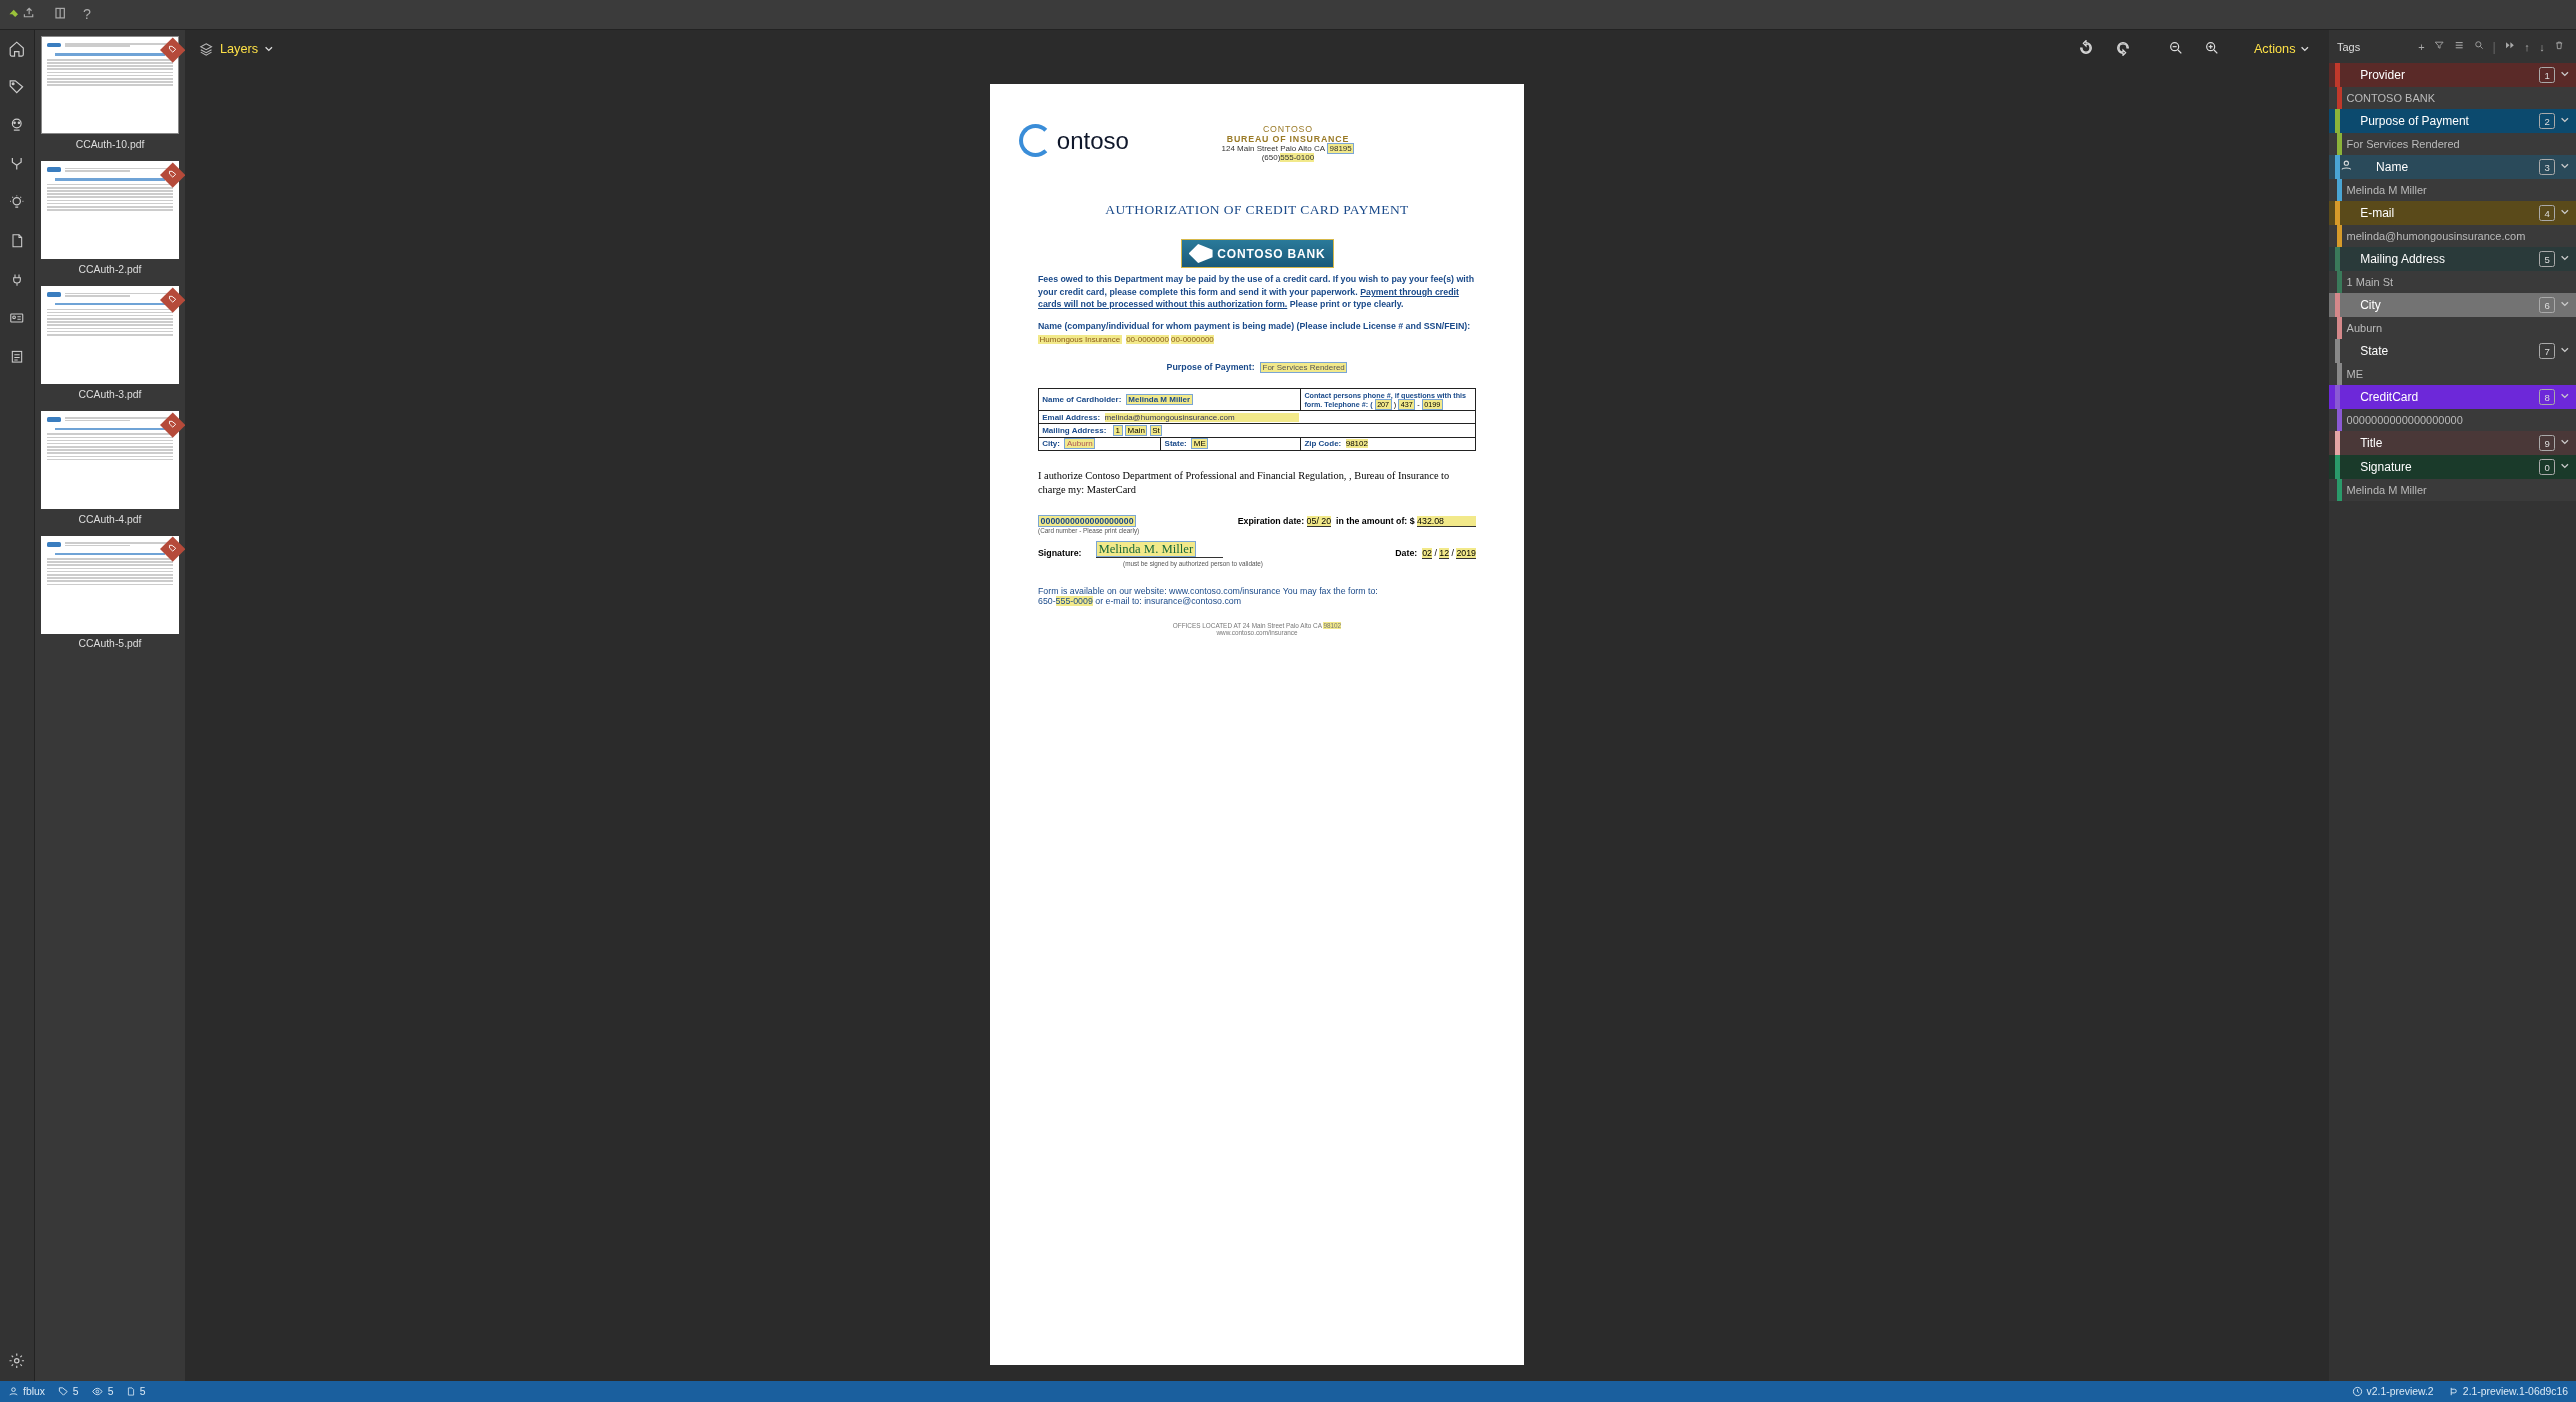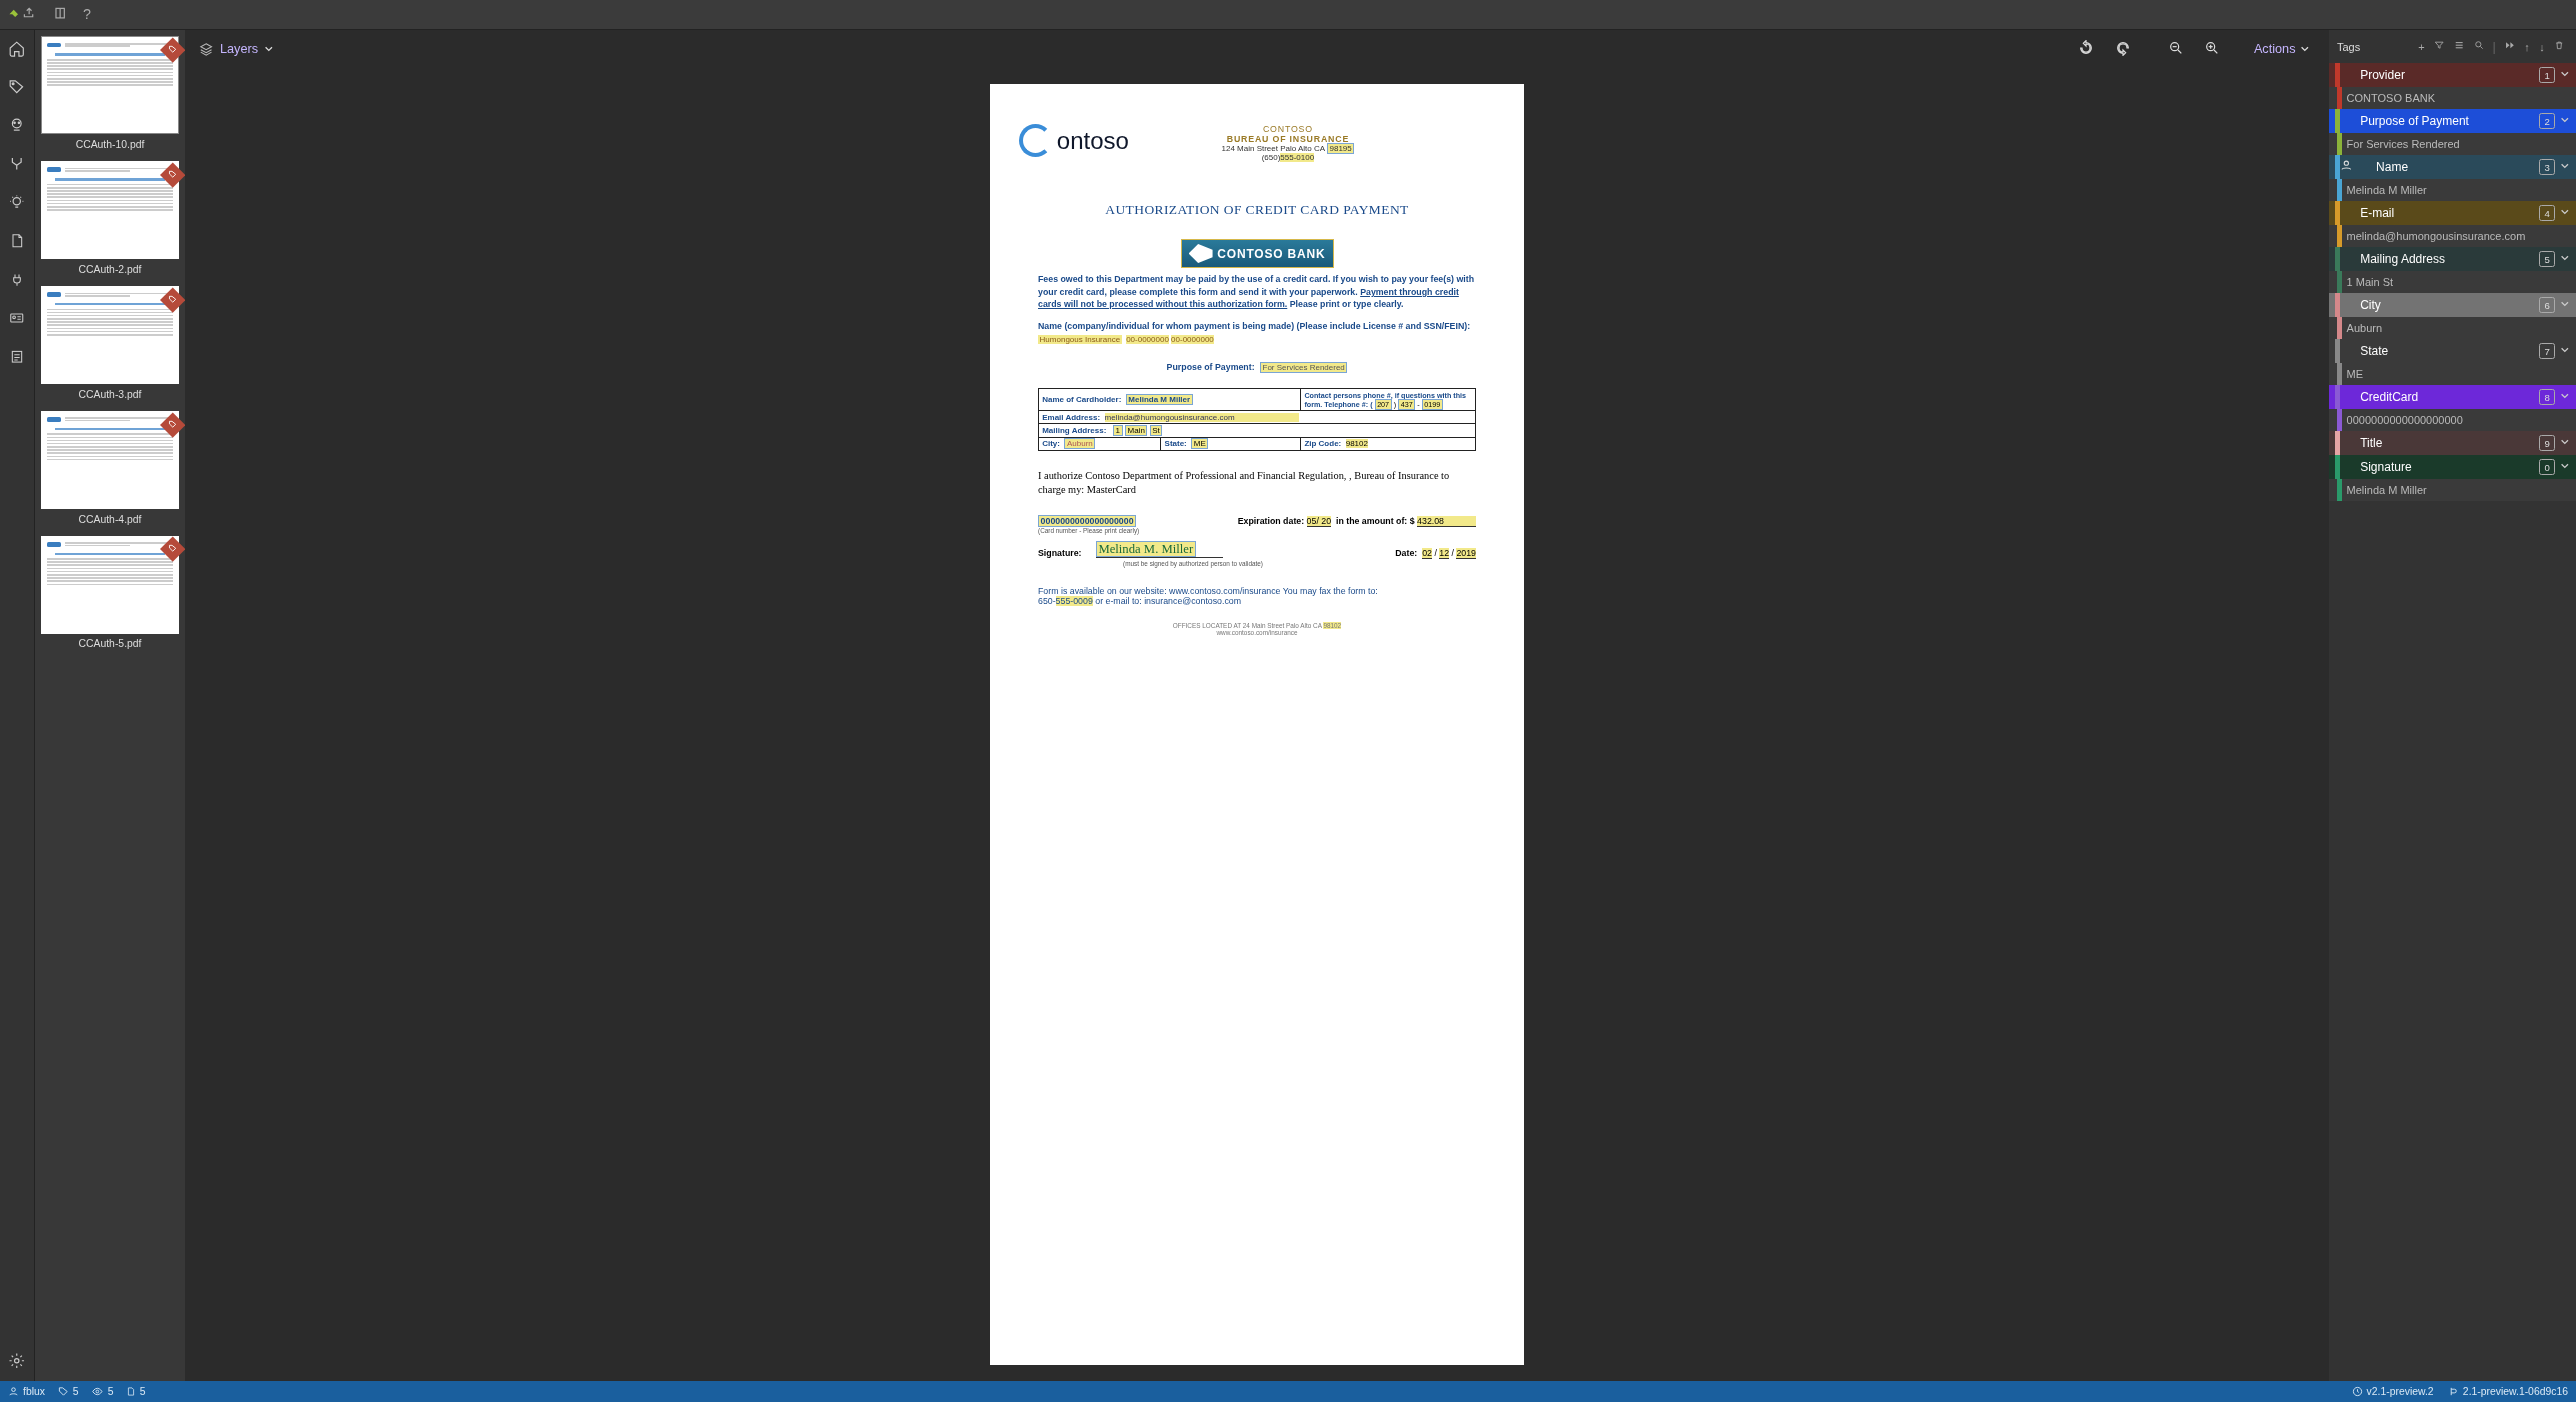--- a/index.html
+++ b/index.html
@@ -25,21 +25,21 @@
 .thumb-card .thumb-img { width:100%; height:96px; background:#fff; display:flex; flex-direction:column; padding:4.8px; font-size:4px; color:#333;}
 .thumb-card .thumb-label { text-align:center; color:#ddd; font-size:10.4px; margin-top:4.8px;}
 .thumb-card .tag-badge { position:absolute; top:4.8px; right:-3.2px; width:17.5px; height:17.5px; background:#b54a3a; transform:rotate(45deg); display:flex;align-items:center;justify-content:center;}
 .thumb-card .tag-badge svg{transform:rotate(-45deg);}
 .thumb-mini-hdr{display:flex;gap:3.2px;align-items:center;margin-bottom:3.2px;}
 .thumb-mini-logo{width:14.3px;height:4.8px;background:#3a7dbf;border-radius:1.6px;}
 .thumb-mini-lines{height:1.6px;background:#ccc;margin:0.8px 0;}
 .thumb-mini-blue{height:2.4px;background:#6fa3d6;margin:2.4px 8px;}
 
 .center { flex:1; background:#2b2b2b; display:flex; flex-direction:column; }
-.center-toolbar { height:38px; display:flex; align-items:center; padding:0 14.3px; color:#c4b5fd; gap:8px;}
+.center-toolbar { height:38px; display:flex; align-items:center; padding:0 14.3px; color:#fde047; gap:8px;}
 .center-toolbar .layers-btn{display:flex;align-items:center;gap:6.4px;cursor:pointer;}
 .center-toolbar .spacer{flex:1;}
 .center-toolbar .tb-icon{color:#ddd;padding:3.2px 6.4px;cursor:pointer;font-size:14.3px;}
 .center-toolbar .actions-btn{display:flex;align-items:center;gap:4.8px;cursor:pointer;padding:0 4.8px;}
 
 .doc-viewport{flex:1;overflow:auto;display:flex;justify-content:center;padding:16px 0;}
 .doc-page{width:534px;background:#fff;color:#000;padding:40px 29px 24px;font-size:9.6px;position:relative;}
 .doc-hdr{display:flex;align-items:flex-start;gap:32px;}
 .doc-logo{display:flex;align-items:center;gap:4.8px;}
 .doc-logo .ring{width:33px;height:33px;border:4px solid #3a8dd8;border-radius:50%;border-right-color:transparent;}
@@ -491,21 +491,21 @@
 
       <div class="name">Provider</div>
       <div class="num">1</div>
       <div class="chev"><svg width="9.6" height="9.6" viewBox="0 0 12 12">
                 <path d="M2 4l4 4 4-4" stroke="#ccc" stroke-width="1.6" fill="none"></path>
               </svg></div>
     </div>
     <div class="tag-val"><div class="vstripe" style="background:#c0392b"></div>CONTOSO BANK</div>
         </div>
         <div class="tag-row">
-    <div class="tag-head" style="background:#1d4ed8">
+    <div class="tag-head" style="background:#0c4a6e">
       <div class="stripe" style="background:#8bb33a"></div>
 
       <div class="name">Purpose of Payment</div>
       <div class="num">2</div>
       <div class="chev"><svg width="9.6" height="9.6" viewBox="0 0 12 12">
                 <path d="M2 4l4 4 4-4" stroke="#ccc" stroke-width="1.6" fill="none"></path>
               </svg></div>
     </div>
     <div class="tag-val"><div class="vstripe" style="background:#8bb33a"></div>For Services Rendered</div>
         </div>

